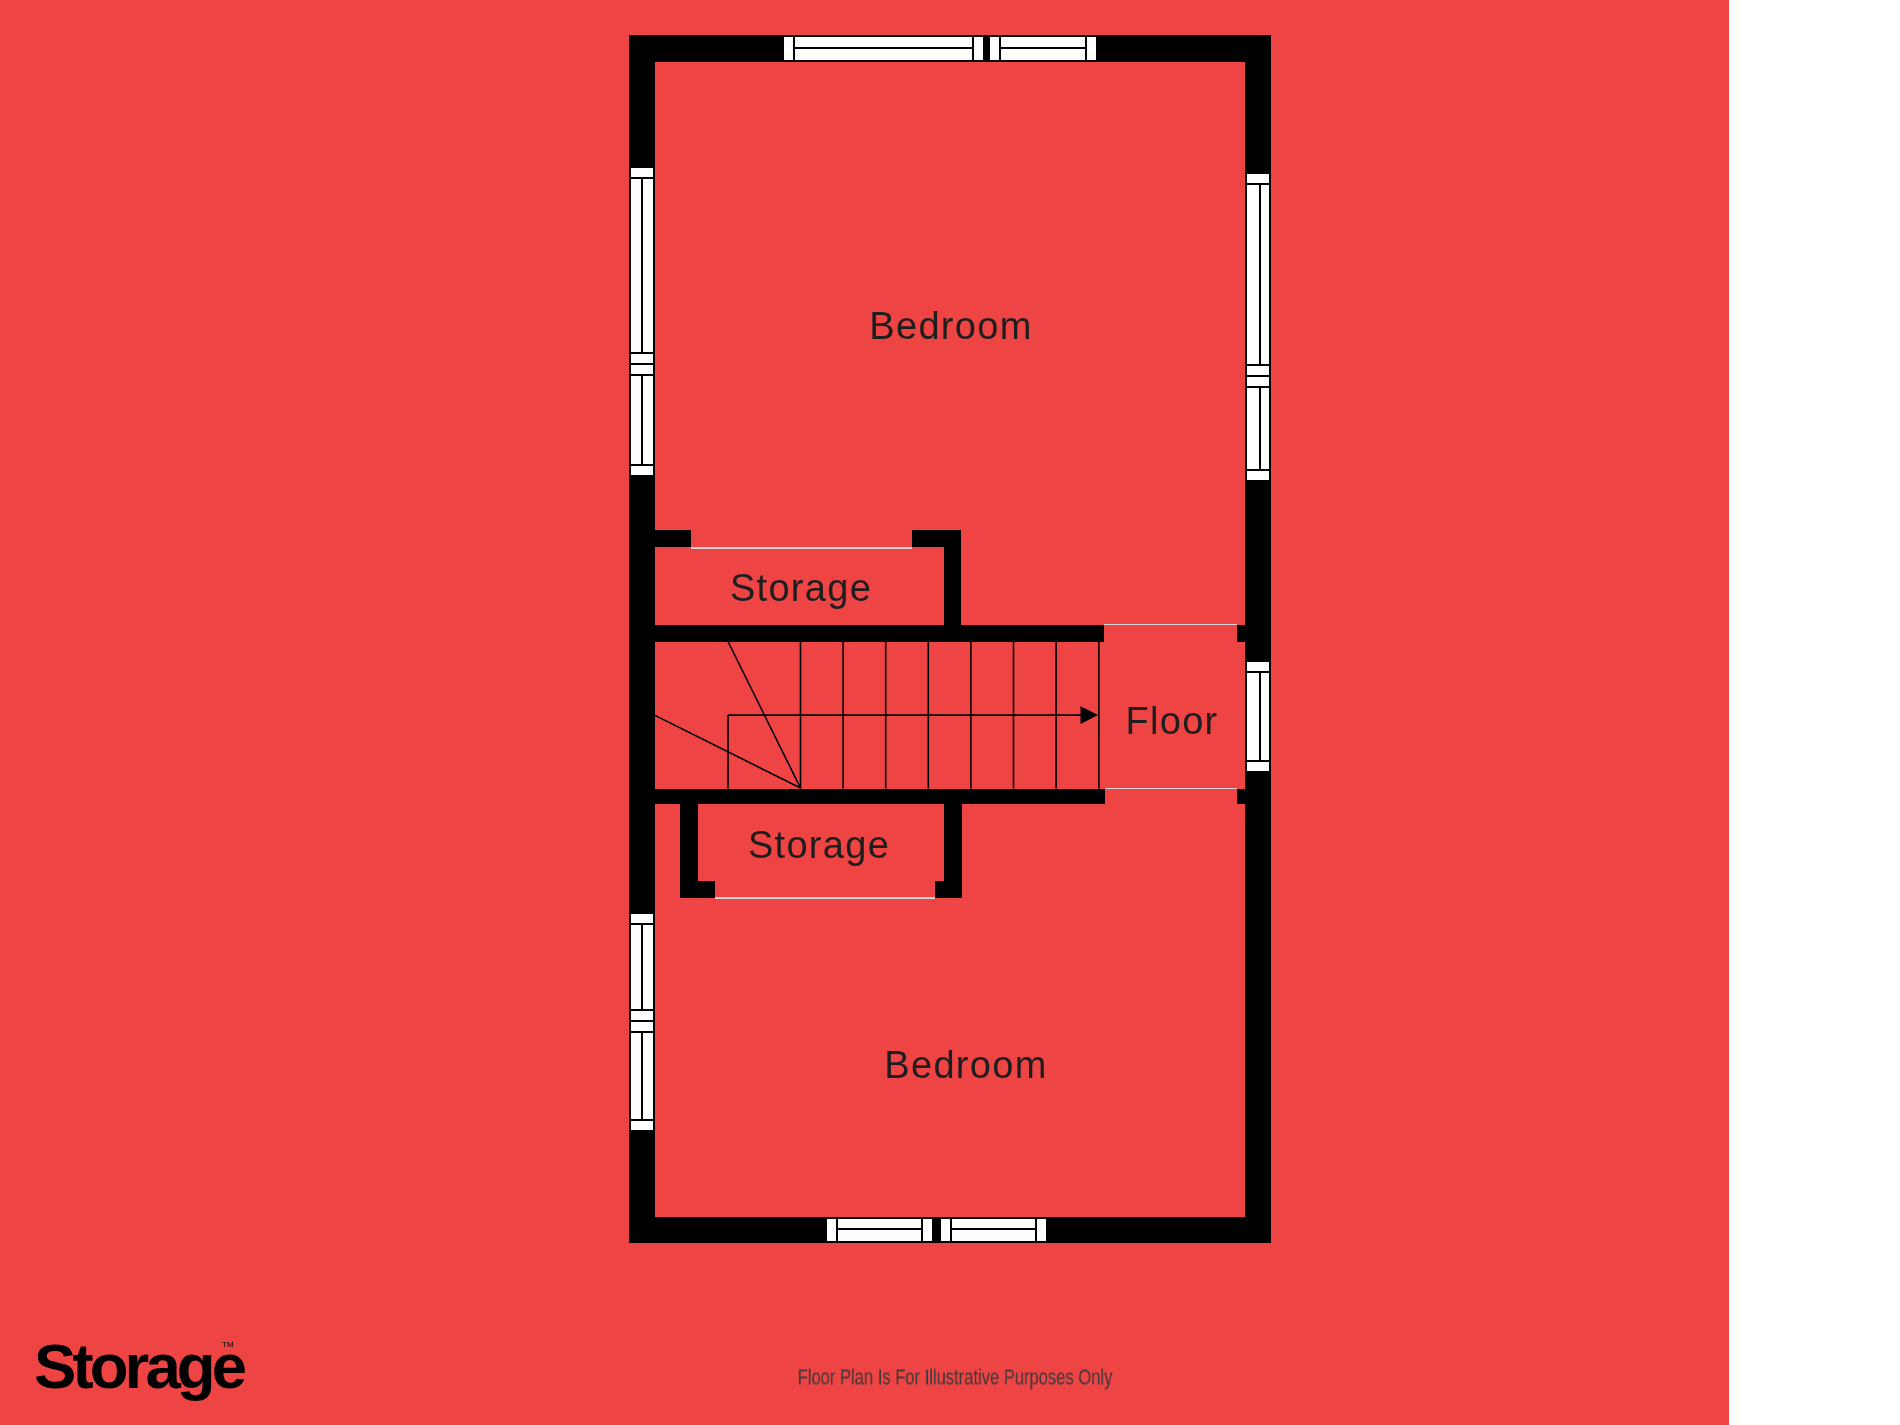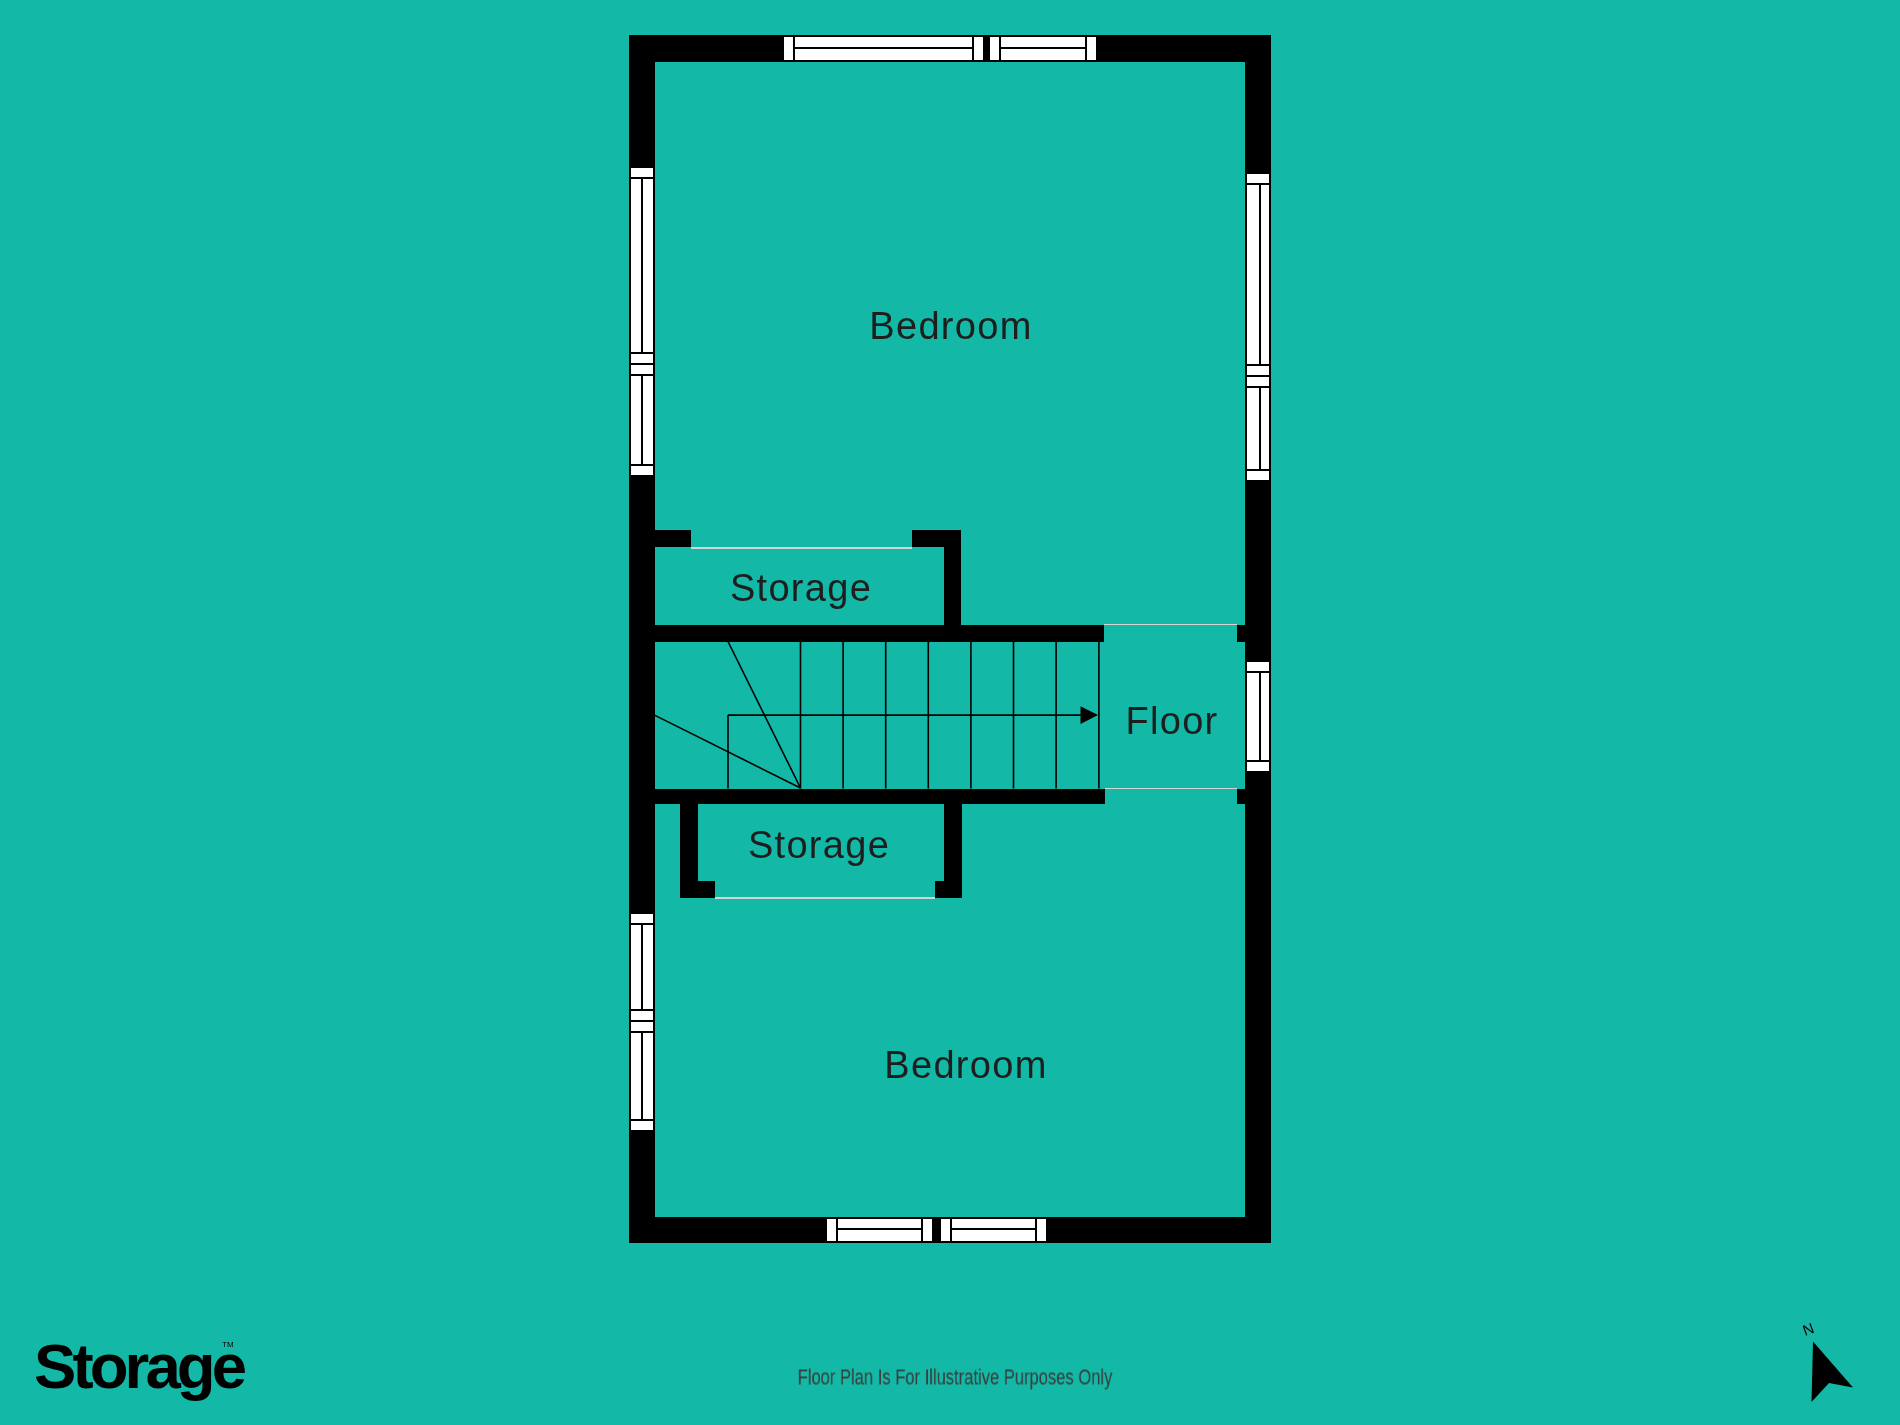--- a/index.html
+++ b/index.html
@@ -1,16 +1,16 @@
 <!DOCTYPE html>
 <html><head>
 <meta charset="utf-8">
 <style>
   html,body{margin:0;padding:0;background:#fff;}
-  .page{position:relative;width:1900px;height:1425px;background:#14b8a6;overflow:hidden;
+  .page{position:relative;width:1729px;height:1425px;background:#ef4444;overflow:hidden;
         font-family:"Liberation Sans", sans-serif;}
   .w{position:absolute;background:#000;}
   .win{position:absolute;background:#fff;border:2px solid #000;box-sizing:border-box;}
   .wl{position:absolute;background:#000;}
   .thin{position:absolute;background:#d4d4d4;}
   .lab{position:absolute;transform:translate(-50%,-50%);font-size:38px;letter-spacing:1.3px;color:#1e1e1e;white-space:nowrap;line-height:1;will-change:transform;}
 </style>
 </head>
 <body>
 <div class="page">

